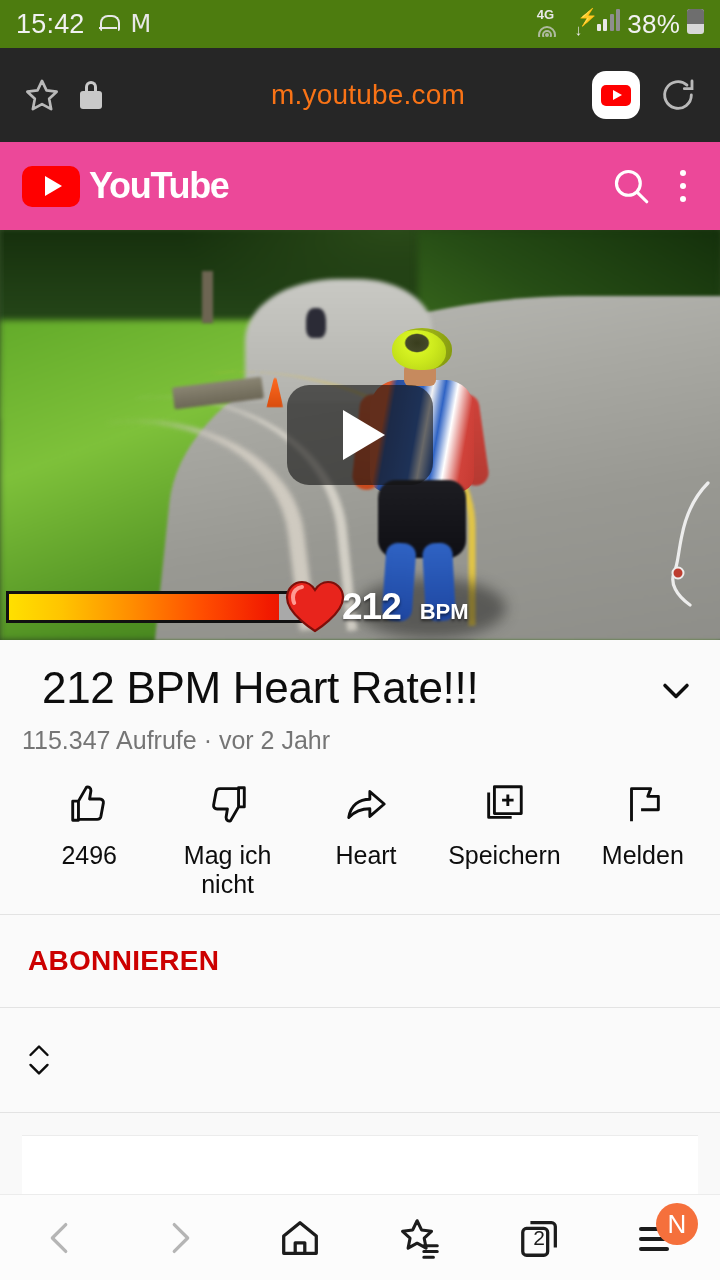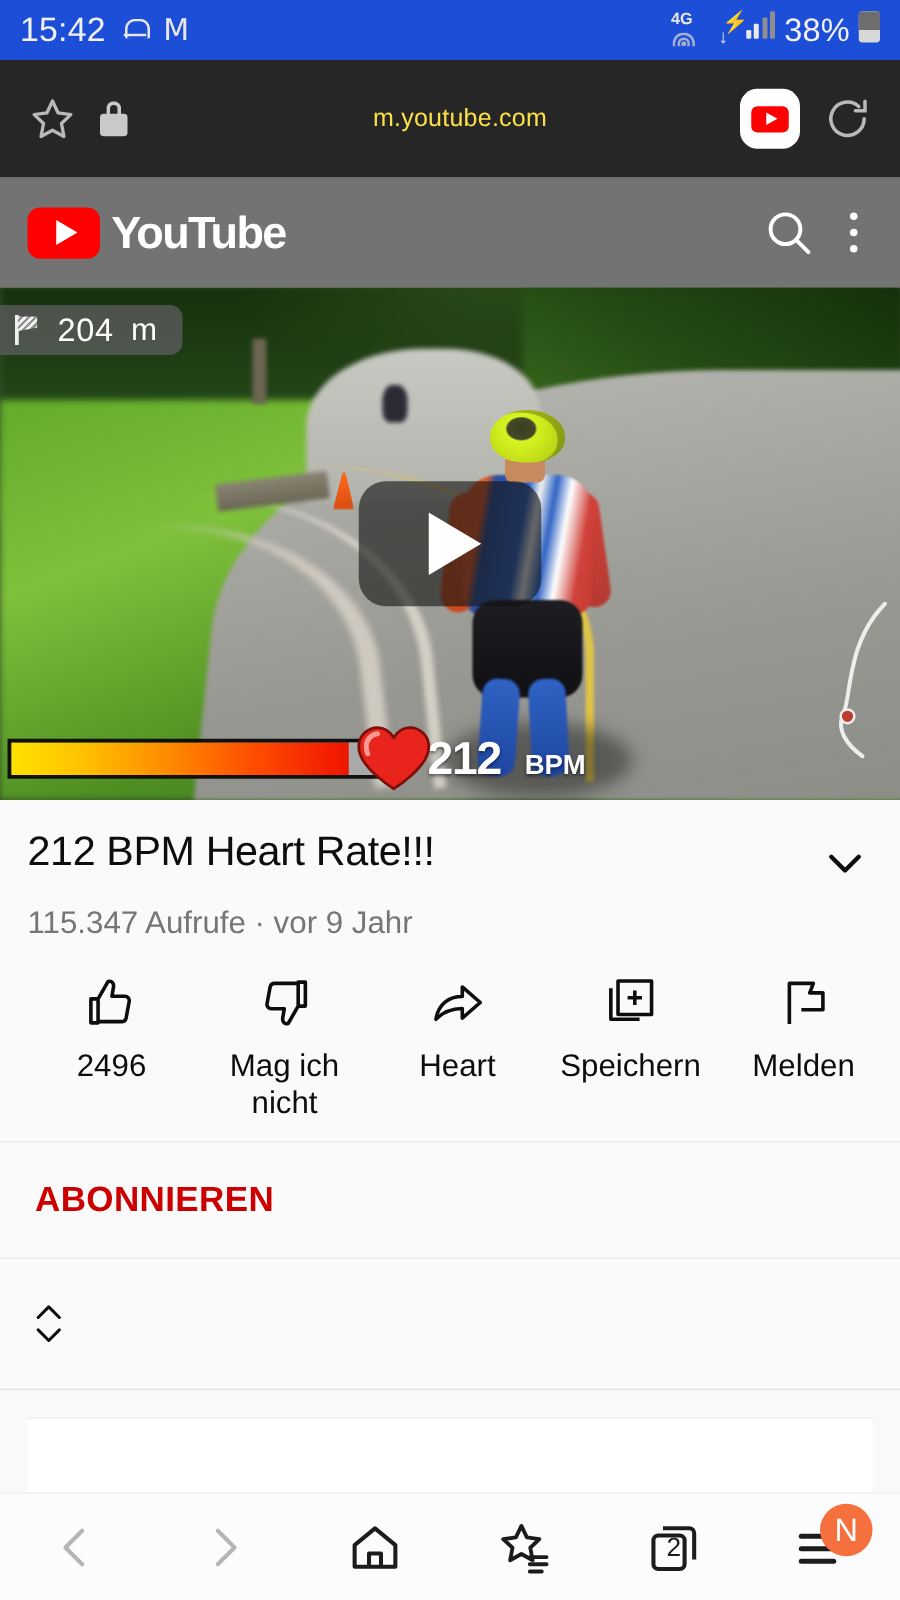--- a/index.html
+++ b/index.html
@@ -6,21 +6,21 @@
   html,body { width:720px; height:1280px; }
   body {
     font-family:"Liberation Sans", sans-serif;
     background:#f9f9f9;
     overflow:hidden;
     position:relative;
   }
 
   
   .statusbar{
-    height:48px; background:#1d4ed8; color:#f1f1f1;
+    height:48px; background:#4d7c0f; color:#f1f1f1;
     display:flex; align-items:center; padding:0 16px;
   }
   .sb-time{ font-size:27px; letter-spacing:.2px; font-weight:400; }
   .sb-left{ display:flex; align-items:center; gap:14px; flex:1;}
   .sb-right{ display:flex; align-items:flex-start; gap:7px; }
   .sb-pct{ font-size:26px; letter-spacing:.2px; }
   .bell{ width:18px; height:20px; position:relative; display:inline-block;}
   .bell:before{
     content:""; position:absolute; left:1px; top:1px; width:16px; height:14px;
     border:2px solid #e8e8e8; border-radius:8px 8px 2px 2px; border-bottom:none;
@@ -53,21 +53,21 @@
   .batt{ width:17px; height:25px; border-radius:3px; background:#d8d8d8; position:relative; overflow:hidden;}
   .batt .fill{ position:absolute; left:0; right:0; top:0; height:62%; background:#6e6e6e;}
 
   
   .urlbar{
     height:94px; background:#262626; display:flex; align-items:center;
     padding:0 22px; gap:18px; position:relative;
   }
   .url-text{
     position:absolute; left:16px; right:0; text-align:center;
-    color:#fde047; font-size:20px; letter-spacing:.2px; pointer-events:none;
+    color:#f97316; font-size:28px; letter-spacing:.2px; pointer-events:none;
   }
   .star-ic{ width:40px; height:40px; color:#b9b9b9; }
   .lock-ic{ width:22px; height:28px; position:relative; z-index:2;}
   .lock-ic .body{ position:absolute; bottom:0; left:0; width:22px; height:18px; background:#c9c9c9; border-radius:3px;}
   .lock-ic .shk{ position:absolute; top:0; left:5px; width:12px; height:12px; border:3px solid #c9c9c9; border-bottom:none; border-radius:6px 6px 0 0;}
   .spacer{ flex:1; }
   .yt-chip{
     width:48px; height:48px; background:#fff; border-radius:14px;
     display:flex; align-items:center; justify-content:center; z-index:2;
   }
@@ -75,21 +75,21 @@
     width:30px; height:21px; background:#ff0000; border-radius:5px;
     display:flex; align-items:center; justify-content:center;
   }
   .yt-chip .play:after{
     content:""; border-left:9px solid #fff; border-top:5px solid transparent; border-bottom:5px solid transparent; margin-left:2px;
   }
   .reload-ic{ width:40px; height:40px; color:#b9b9b9; z-index:2;}
 
   
   .ytheader{
-    height:88px; background:#737373; display:flex; align-items:center;
+    height:88px; background:#ec4899; display:flex; align-items:center;
     padding:0 22px; gap:16px;
   }
   .ytlogo{ display:flex; align-items:center; gap:9px;}
   .ytlogo .badge{
     width:58px; height:41px; background:#ff0000; border-radius:10px;
     display:flex; align-items:center; justify-content:center;
   }
   .ytlogo .badge:after{
     content:""; border-left:17px solid #fff; border-top:10px solid transparent; border-bottom:10px solid transparent; margin-left:4px;
   }
@@ -280,21 +280,21 @@
     text-shadow:0 2px 3px rgba(0,0,0,.55); margin-left:-4px;
   }
   .hr-unit{
     color:#fff; font-size:22px; font-weight:700; margin-left:19px; margin-top:9px;
     text-shadow:0 2px 3px rgba(0,0,0,.55);
   }
 
   
   .meta{ background:#fafafa; padding:22px 22px 0 22px; }
   .meta-row{ display:flex; align-items:flex-start; }
-  .vtitle{ font-size:33px; color:#0d0d0d; flex:1; letter-spacing:-.3px; line-height:1.18;}
+  .vtitle{ font-size:44px; color:#0d0d0d; flex:1; letter-spacing:-.3px; line-height:1.18;margin-left:20px;}
   .chev-down{ width:44px; height:44px; color:#0d0d0d; margin-top:6px;}
   .vstats{ font-size:25px; color:#757575; margin-top:12px; }
 
   
   .actions{
     background:#fafafa; display:flex; padding:26px 8px 16px 20px;
   }
   .action{
     flex:1; display:flex; flex-direction:column; align-items:center; gap:14px;
   }
@@ -472,25 +472,20 @@
       <div class="torso"></div>
       <div class="short"></div>
       <div class="leg l"></div>
       <div class="leg r"></div>
       <div class="neck"></div>
       <div class="helmet"></div>
     </div>
     <div class="motion"></div>
   </div>
 
-  <div class="dist-badge">
-    <span class="flag-ic"></span>
-    <span>204</span>
-    <span class="dist-m">m</span>
-  </div>
 
   <svg class="route" viewBox="0 0 120 135">
     <path d="M118 8 C104 22, 96 40, 92 60 C88 78, 88 90, 84 98 C80 108, 86 120, 100 130" fill="none" stroke="#f2f2f2" stroke-width="3.2" stroke-linecap="round"></path>
     <circle cx="88" cy="98" r="5.5" fill="#c0392b" stroke="#f2f2f2" stroke-width="2"></circle>
   </svg>
 
   <div class="playbtn"></div>
 
   <div class="hr-overlay">
     <div class="hr-bar">
@@ -509,21 +504,21 @@
 
 <div class="meta">
   <div class="meta-row">
     <div class="vtitle">212 BPM Heart Rate!!!</div>
     <span class="chev-down">
       <svg viewBox="0 0 24 24" fill="none" stroke="currentColor" stroke-width="1.9" stroke-linecap="round" stroke-linejoin="round">
         <path d="M6 9.5l6 6 6-6"></path>
       </svg>
     </span>
   </div>
-  <div class="vstats">115.347 Aufrufe · vor 9 Jahr</div>
+  <div class="vstats">115.347 Aufrufe · vor 2 Jahr</div>
 </div>
 
 <div class="actions">
   <div class="action">
     <span class="ico">
       <svg viewBox="0 0 24 24" fill="none" stroke="currentColor" stroke-width="1.5" stroke-linejoin="round">
         <path d="M6.5 10.5h-3v10h3zM6.5 10.5l4.2-7.3c1.3-.3 2.3.5 2.3 1.9l-.7 4.3h5.4c1.2 0 2 1 1.8 2.1l-1.3 7c-.2.9-1 1.5-1.9 1.5H6.5z"></path>
       </svg>
     </span>
     <span class="lbl">2496</span>

